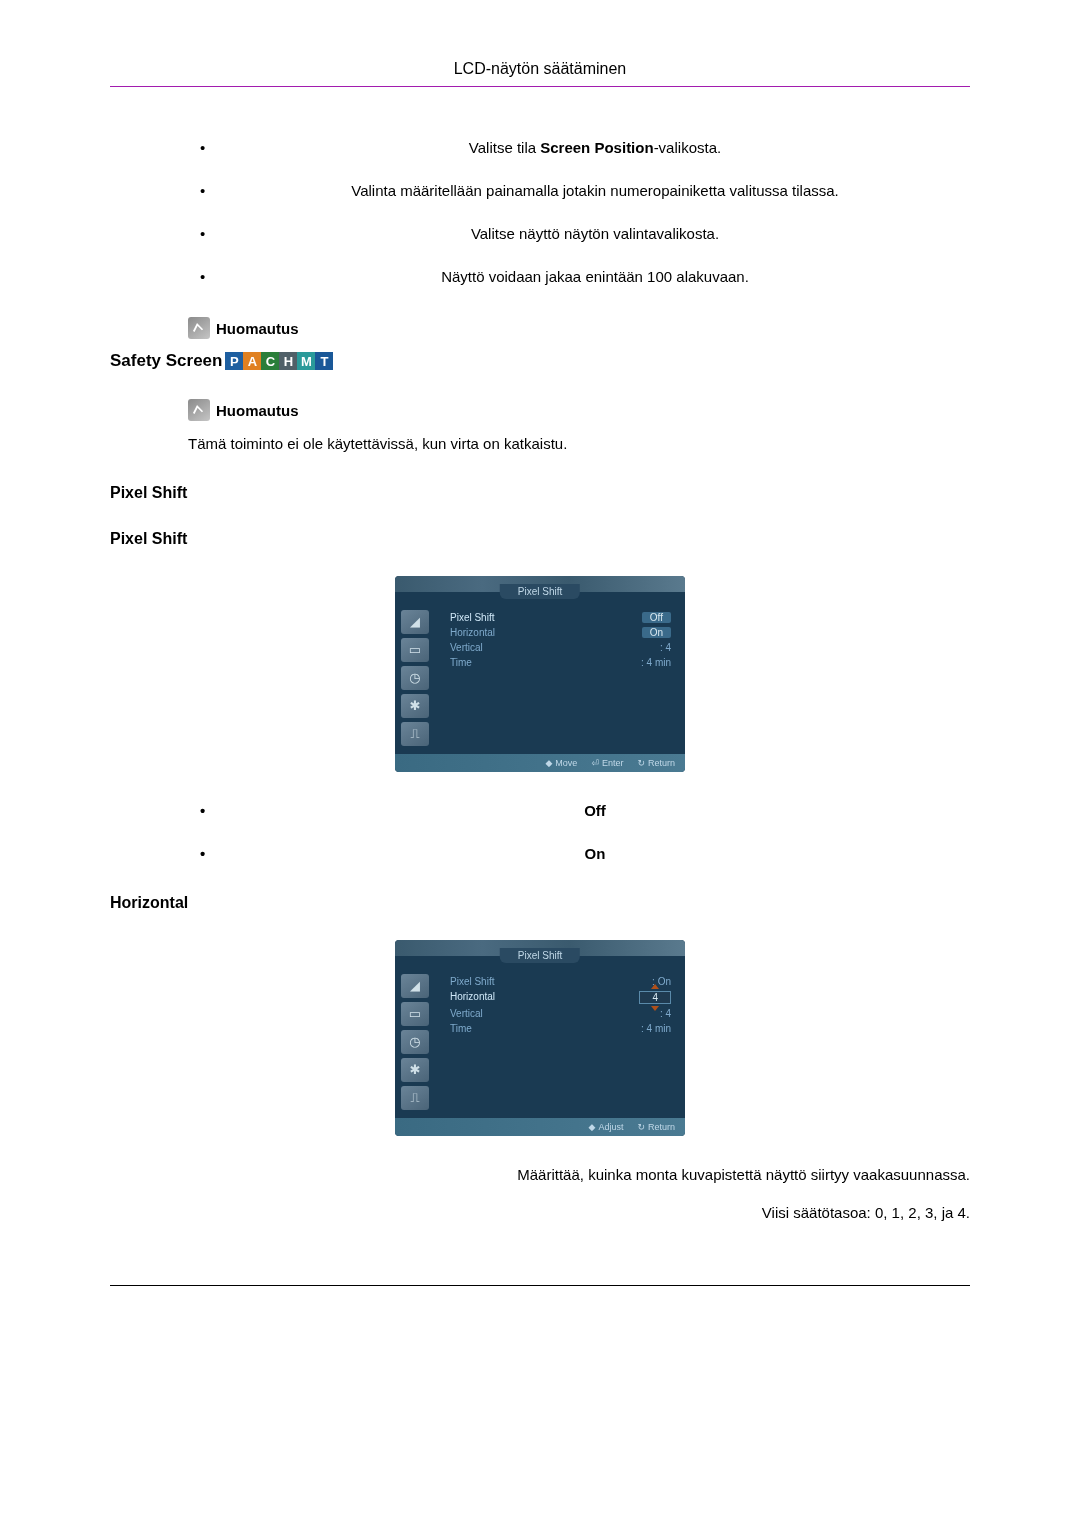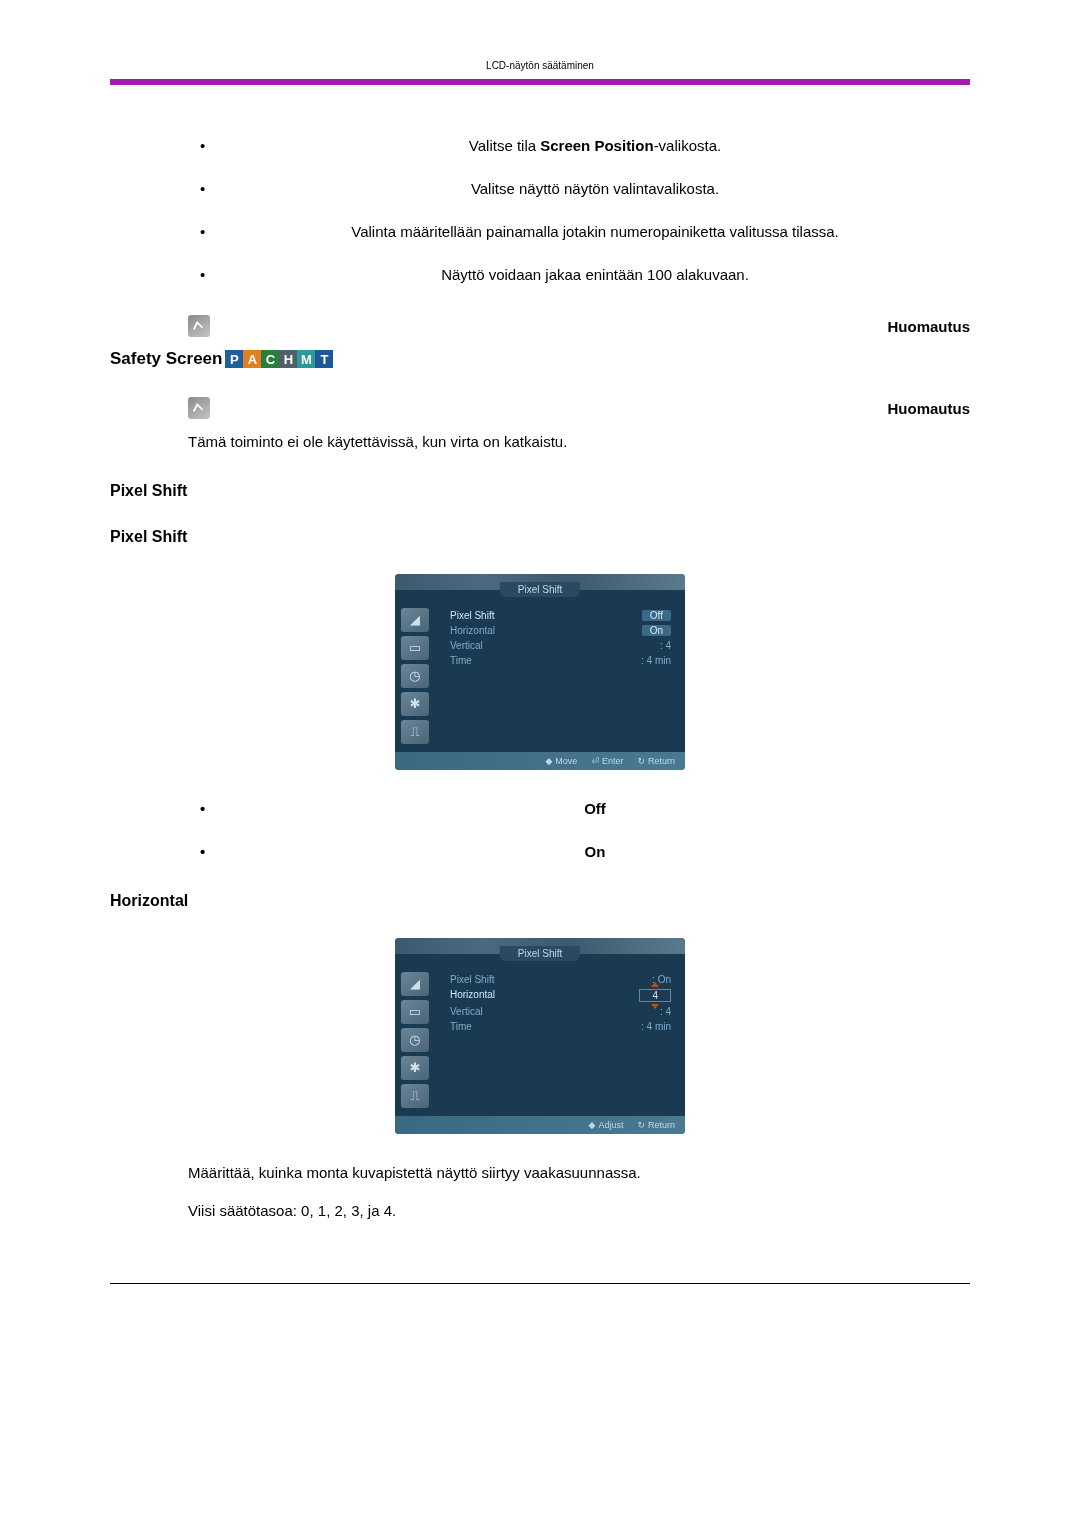--- a/index.html
+++ b/index.html
@@ -10,23 +10,23 @@
     body {
       font-family: Arial, Helvetica, sans-serif;
       font-size: 15px;
       color: #000;
       background: #fff;
       width: 1080px;
       padding: 60px 110px 80px 110px;
     }
     .header {
       text-align: center;
-      font-size: 10px;
+      font-size: 16px;
       padding-bottom: 8px;
-      border-bottom: 6px solid #a21caf;
+      border-bottom: 1px solid #a21caf;
       margin-bottom: 50px;
     }
     .content-block {
       margin-left: 78px;
     }
     ul.bullets {
       list-style: none;
       margin-bottom: 30px;
       text-align: center;
     }
@@ -39,21 +39,20 @@
     ul.bullets li::before {
       content: "•";
       position: absolute;
       left: 12px;
       top: 0;
     }
     .note-row {
       display: flex;
       align-items: center;
       margin-bottom: 12px;
-      justify-content: space-between;
     }
     .note-icon {
       width: 22px;
       height: 22px;
       background: linear-gradient(145deg, #8a8a8a, #c5c5c5);
       border-radius: 3px;
       margin-right: 6px;
       display: inline-flex;
       align-items: center;
       justify-content: center;
@@ -100,20 +99,21 @@
     .src-m { background: #2a9a9a; }
     .src-t { background: #1a5898; }
     .subsection-title {
       font-size: 16px;
       font-weight: bold;
       margin-bottom: 28px;
     }
     .para {
       margin-bottom: 16px;
       line-height: 1.5;
+      text-align: right;
     }
     .justified {
       text-align: justify;
     }
     .bold {
       font-weight: bold;
     }
     .menu-shot {
       width: 290px;
       margin: 0 auto 28px auto;
@@ -234,22 +234,22 @@
 </head>
 <body>
 
 <div class="header">LCD-näytön säätäminen</div>
 
 <div class="content-block">
   <ul class="bullets">
     <li>
       <span>Valitse tila </span><span class="bold">Screen Position</span><span>-valikosta.</span>
     </li>
+    <li>Valinta määritellään painamalla jotakin numeropainiketta valitussa tilassa.</li>
     <li>Valitse näyttö näytön valintavalikosta.</li>
-    <li>Valinta määritellään painamalla jotakin numeropainiketta valitussa tilassa.</li>
     <li>Näyttö voidaan jakaa enintään 100 alakuvaan.</li>
   </ul>
 
   <div class="note-row">
     <span class="note-icon">
       <svg viewBox="0 0 16 16">
           <path d="M2 12 L6 4 L12 10"></path>
         </svg>
     </span>
     <span class="note-label">Huomautus</span>

